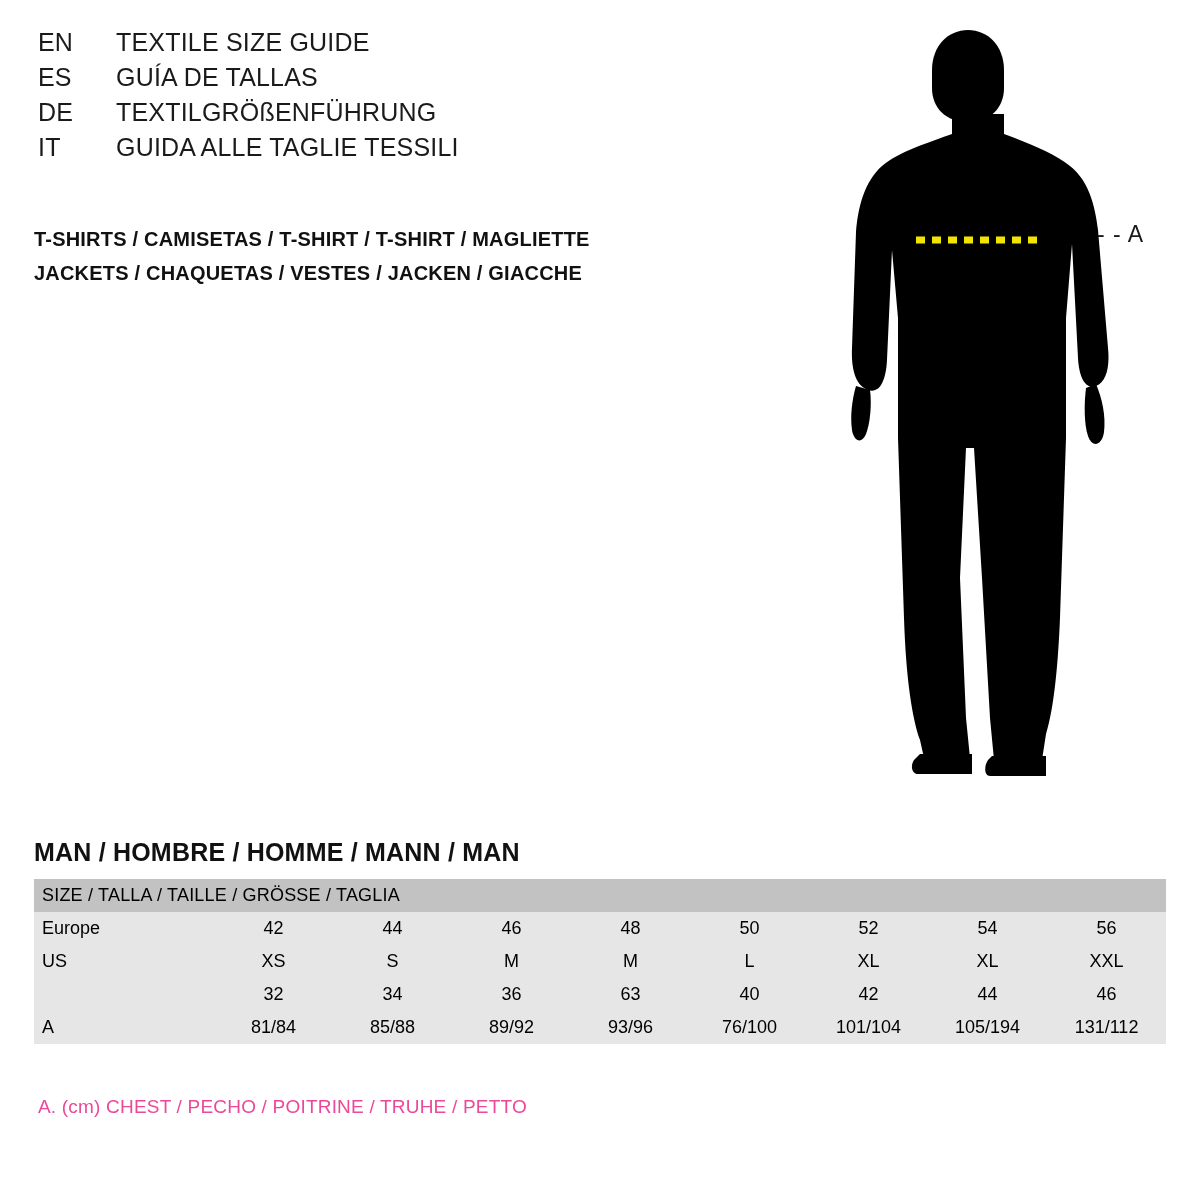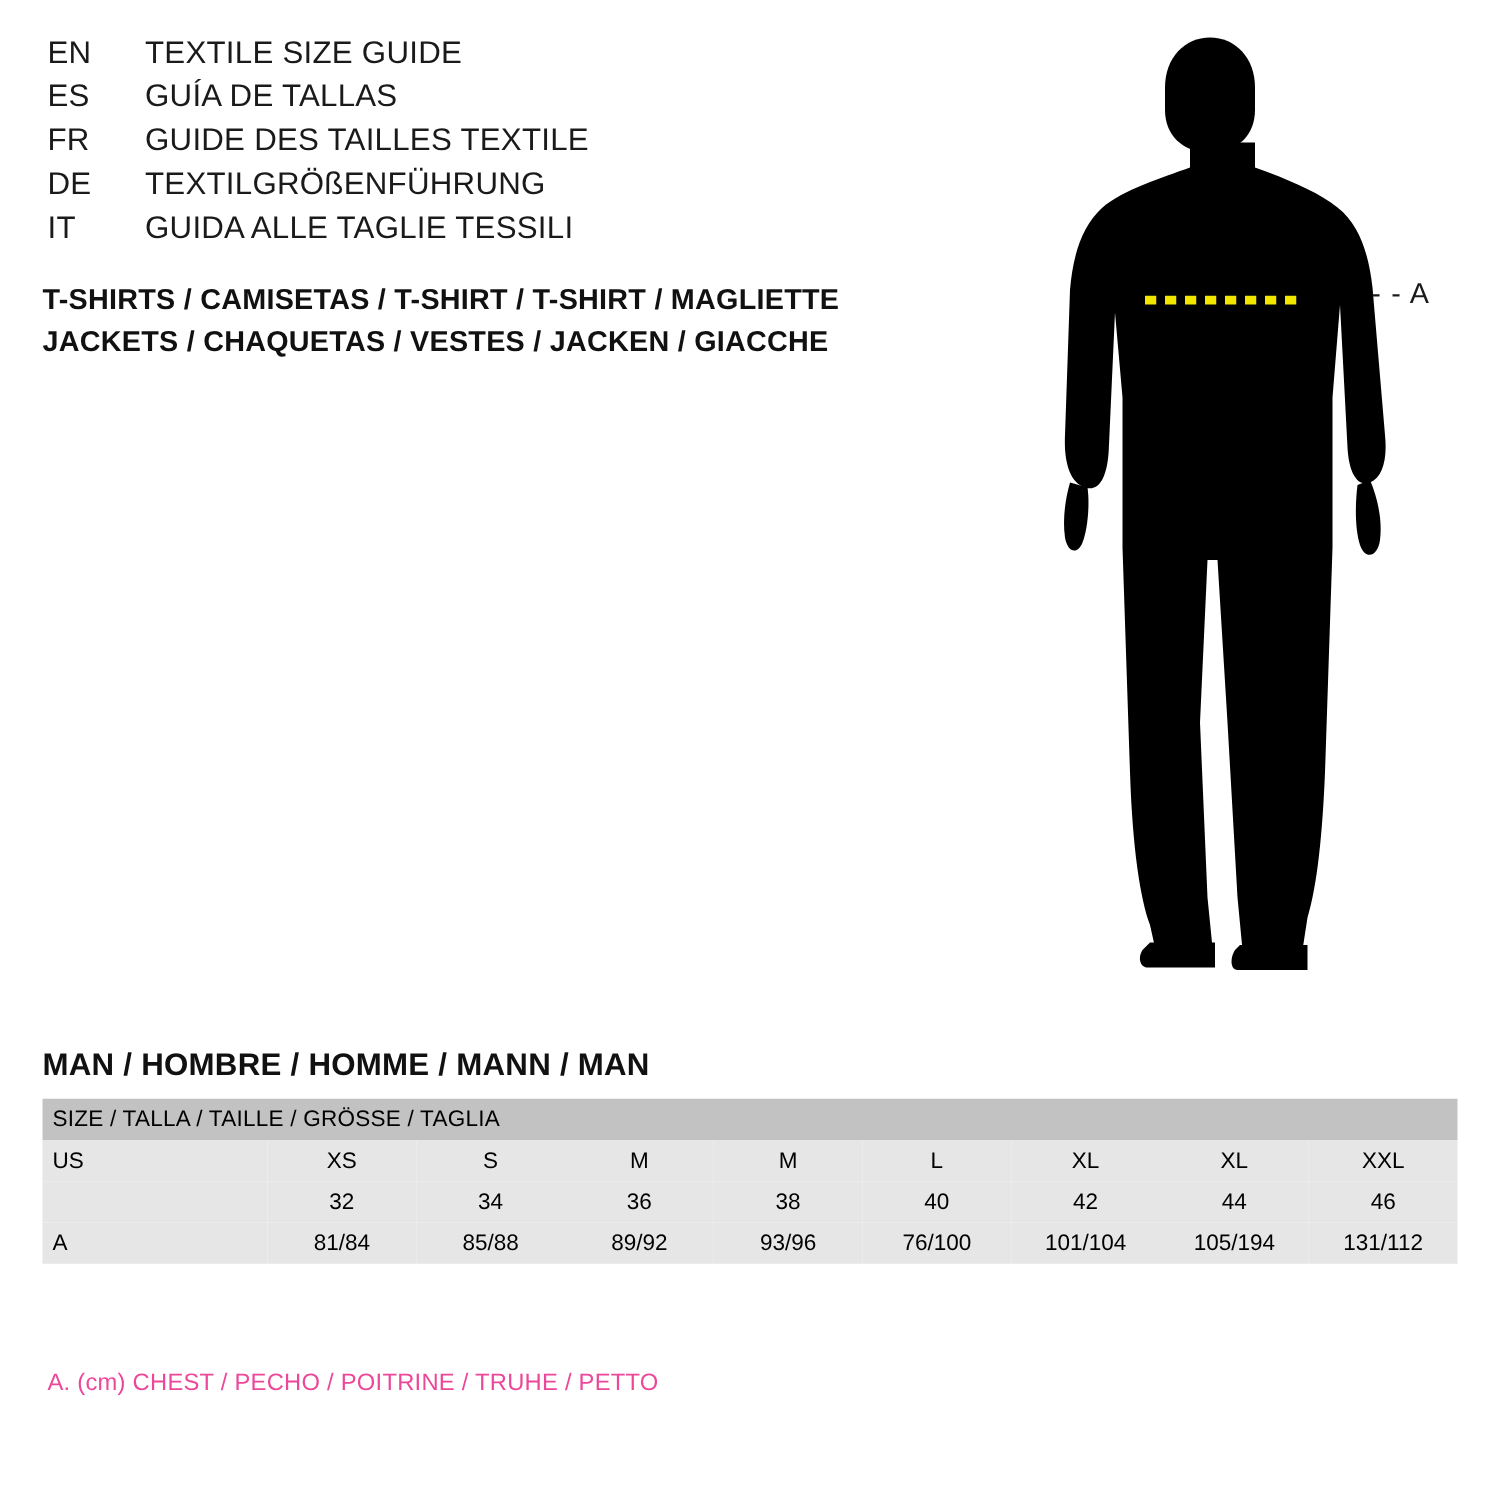--- a/index.html
+++ b/index.html
@@ -48,21 +48,21 @@
   }
 
   
   .category-block {
     position: absolute;
     left: 34px;
     top: 222px;
     width: 760px;
   }
   .category-line {
-    font-size: 23px;
+    font-size: 20px;
     font-weight: bold;
     letter-spacing: 0.2px;
     line-height: 34px;
     color: #111111;
     white-space: nowrap;
   }
 
   
   .figure-wrap {
     position: absolute;
@@ -149,24 +149,20 @@
   <div class="lang-block">
     <div class="lang-row">
       <span class="lang-code">EN</span>
       <span class="lang-text">TEXTILE SIZE GUIDE</span>
     </div>
     <div class="lang-row">
       <span class="lang-code">ES</span>
       <span class="lang-text">GUÍA DE TALLAS</span>
     </div>
     <div class="lang-row">
-      <span class="lang-code">FR</span>
-      <span class="lang-text">GUIDE DES TAILLES TEXTILE</span>
-    </div>
-    <div class="lang-row">
       <span class="lang-code">DE</span>
       <span class="lang-text">TEXTILGRÖßENFÜHRUNG</span>
     </div>
     <div class="lang-row">
       <span class="lang-code">IT</span>
       <span class="lang-text">GUIDA ALLE TAGLIE TESSILI</span>
     </div>
   </div>
 
   <div class="category-block">
@@ -208,38 +204,49 @@
         <col style="width:119px">
         <col style="width:119px">
         <col style="width:119px">
         <col style="width:119px">
         <col style="width:119px">
         <col style="width:119px">
       </colgroup>
       <tbody>
         <tr class="band-dark">
           <td class="label" colspan="9">SIZE / TALLA / TAILLE / GRÖSSE / TAGLIA</td>
+        </tr>
+        <tr class="band-light">
+          <td class="label">Europe</td>
+          <td>42</td>
+          <td>44</td>
+          <td>46</td>
+          <td>48</td>
+          <td>50</td>
+          <td>52</td>
+          <td>54</td>
+          <td>56</td>
         </tr>
         <tr class="band-light">
           <td class="label">US</td>
           <td>XS</td>
           <td>S</td>
           <td>M</td>
           <td>M</td>
           <td>L</td>
           <td>XL</td>
           <td>XL</td>
           <td>XXL</td>
         </tr>
         <tr class="band-light">
           <td class="label"></td>
           <td>32</td>
           <td>34</td>
           <td>36</td>
-          <td>38</td>
+          <td>63</td>
           <td>40</td>
           <td>42</td>
           <td>44</td>
           <td>46</td>
         </tr>
         <tr class="band-light">
           <td class="label">A</td>
           <td>81/84</td>
           <td>85/88</td>
           <td>89/92</td>

